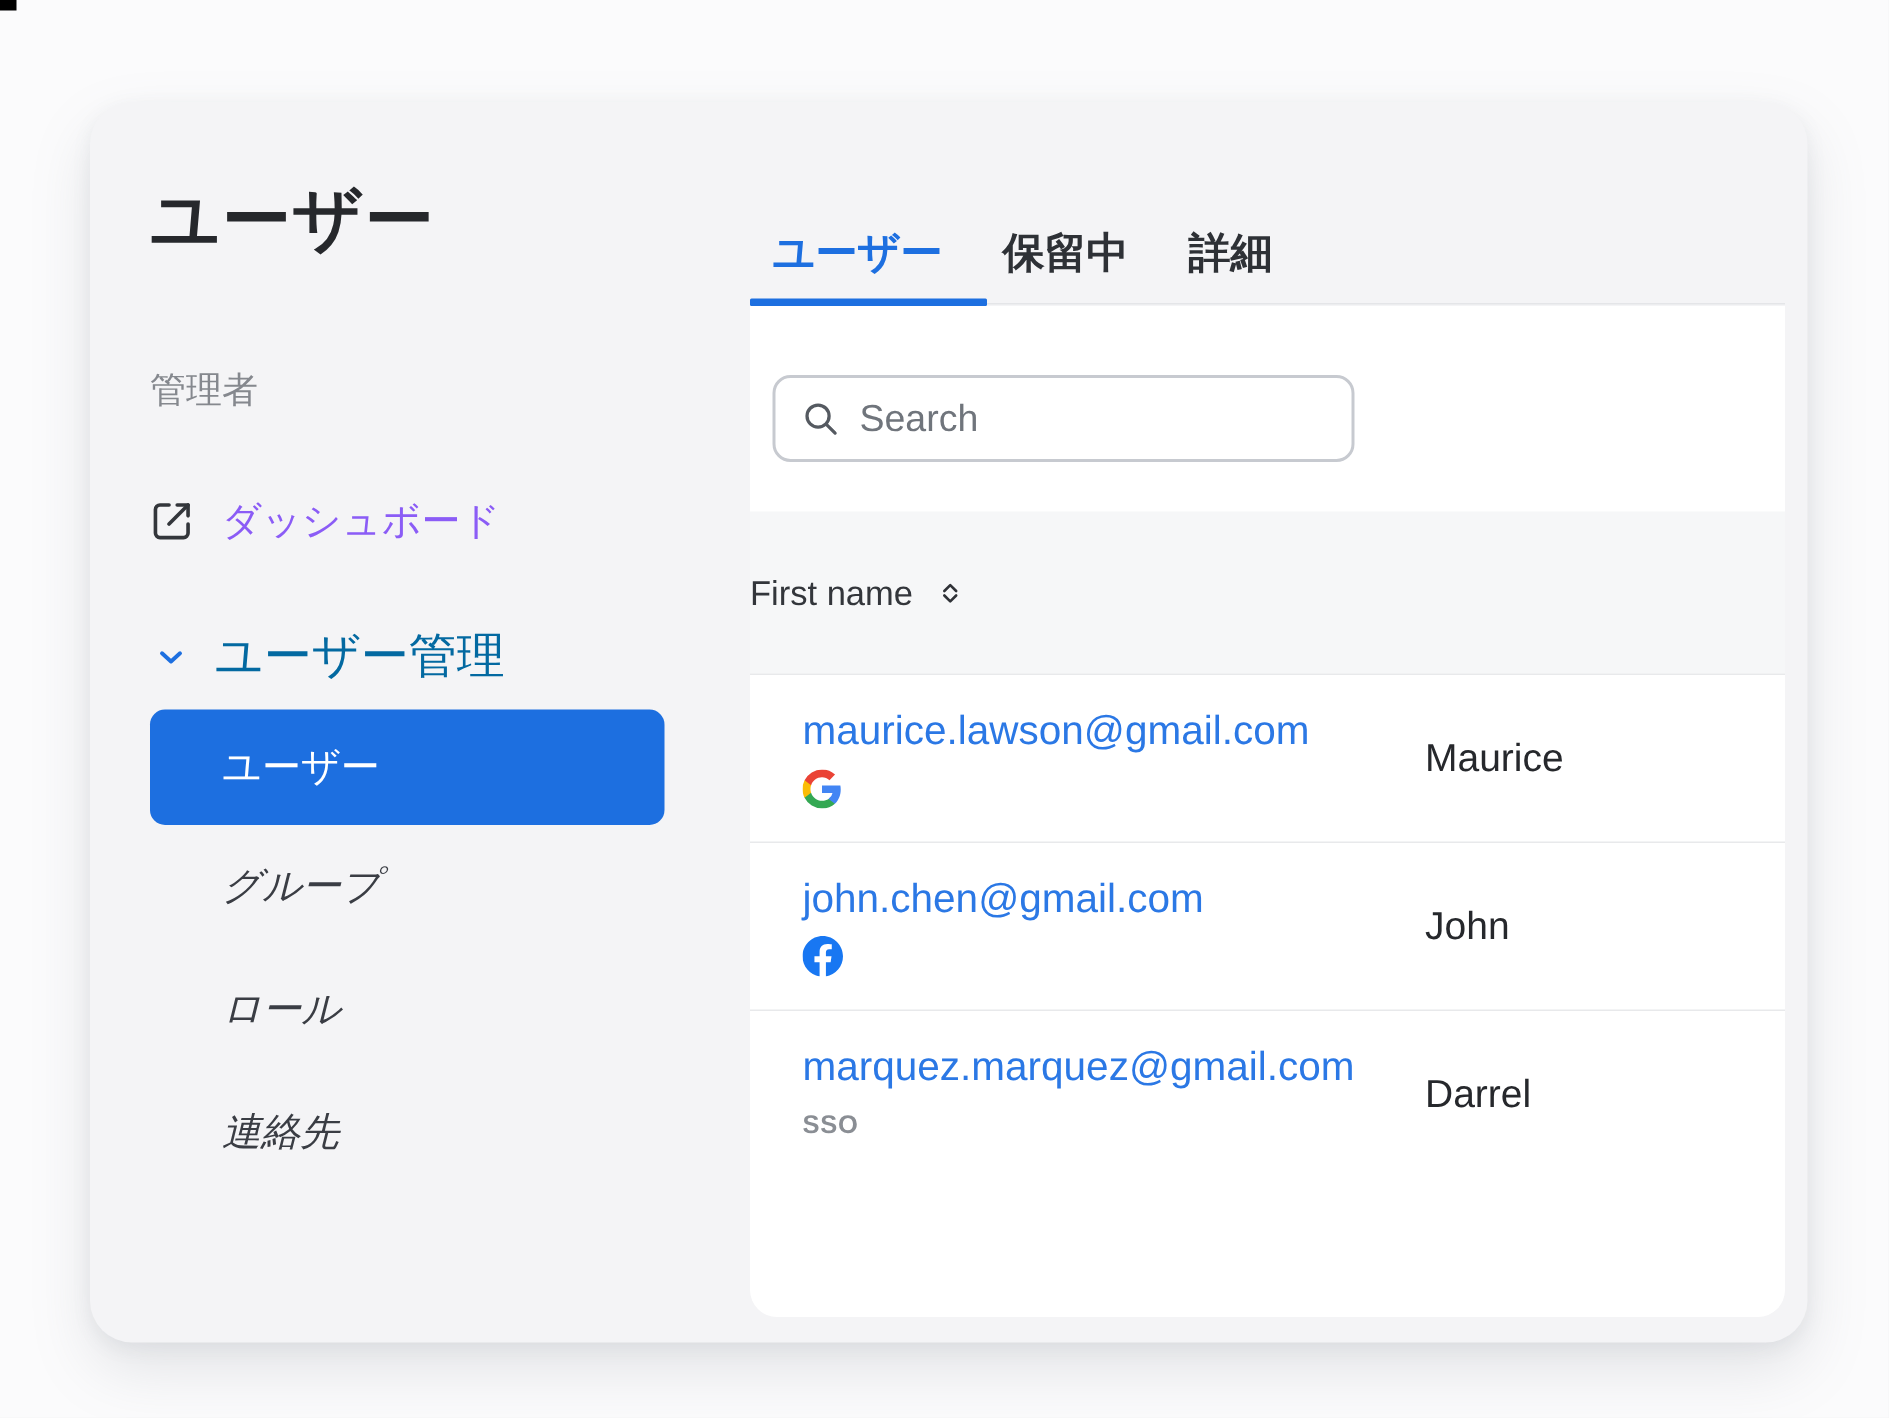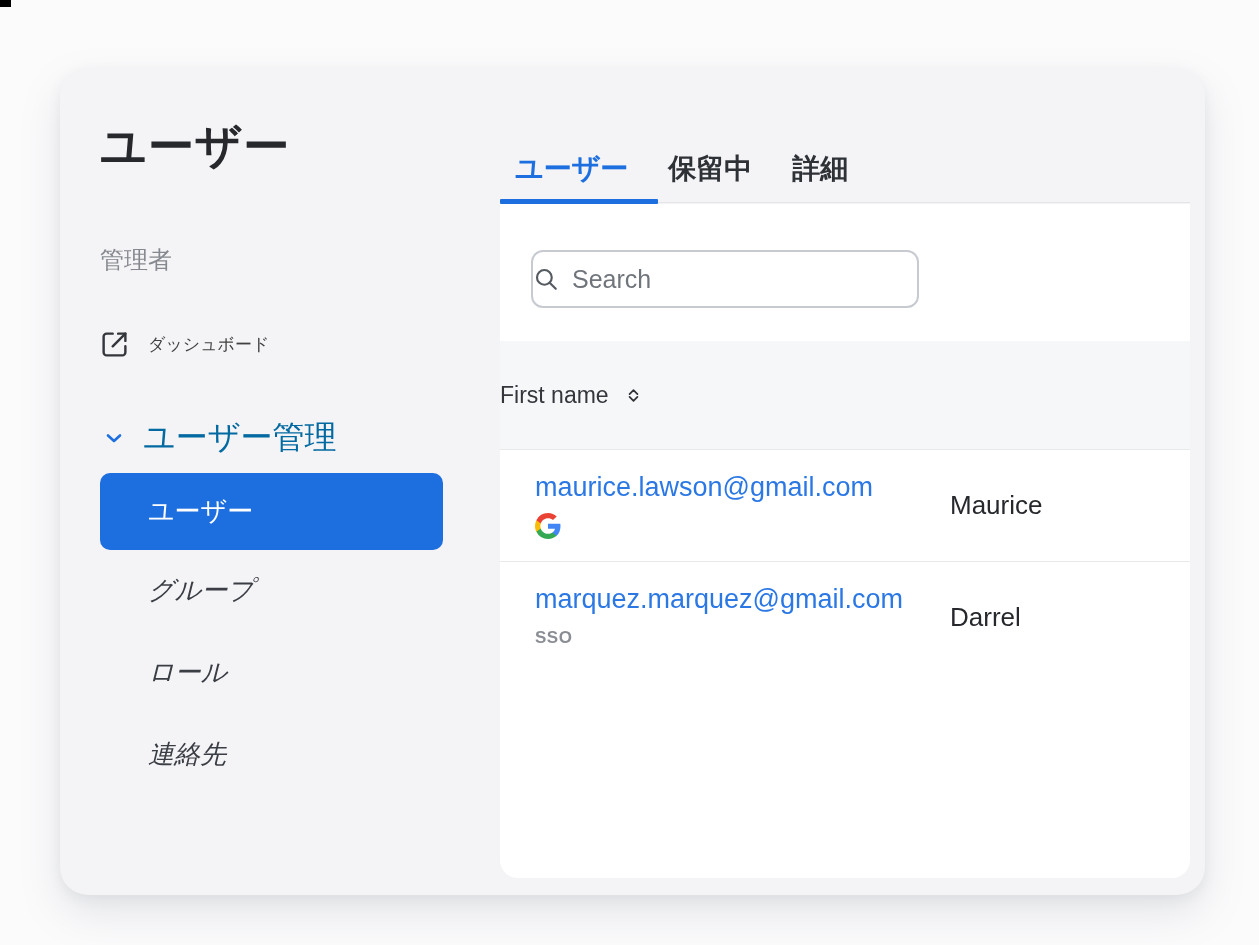--- a/index.html
+++ b/index.html
@@ -22,21 +22,21 @@
   .sidebar-title {
     position: absolute; left: 40px; top: 48px;
     font-size: 46px; font-weight: 700; color: #26282c; letter-spacing: 1px;
   }
   .sidebar-section {
     position: absolute; left: 40px; top: 176px;
     font-size: 24px; color: #85888e;
   }
   .nav-item { position: absolute; display: flex; align-items: center; cursor: pointer; }
   .nav-dashboard { left: 40px; top: 262px; gap: 19px; }
-  .nav-dashboard .label { font-size: 17px; color: #404040; }
+  .nav-dashboard .label { font-size: 26px; color: #8b5cf6; }
   .nav-usermgmt { left: 42px; top: 348px; gap: 17px; }
   .nav-usermgmt .label { font-size: 32px; color: #0369a1; font-weight: 500; }
   .nav-pill {
     position: absolute; left: 40px; top: 405px; width: 343px; height: 77px;
     background: #1d6fe0; border-radius: 10px;
     display: flex; align-items: center; padding-left: 48px; cursor: pointer;
   }
   .nav-pill .label { font-size: 26px; color: #ffffff; }
   .nav-sub { left: 88px; font-style: italic; } 
   .nav-groups { top: 505px; }
@@ -57,21 +57,21 @@
     background: #1d6fe0; border-radius: 1px; z-index: 2;
   }
   
   .panel {
     position: absolute; left: 440px; top: 136px; width: 690px; height: 674px;
     background: #ffffff; border-radius: 0 0 18px 18px; overflow: hidden;
   }
   .searchbox {
     position: absolute; left: 15px; top: 46px; width: 388px; height: 58px;
     border: 2px solid #c7cad0; border-radius: 12px; background: #fff;
-    display: flex; align-items: center; gap: 13px; margin-left: 16px;
+    display: flex; align-items: center; padding-left: 17px; gap: 13px;
   }
   .searchbox input {
     border: none; outline: none; font-size: 25px; color: #3a3d44; width: 300px;
     font-family: "Liberation Sans", sans-serif;
   }
   .searchbox input::placeholder { color: #70757c; opacity: 1; }
   .thead {
     position: absolute; left: 0; top: 137px; width: 690px; height: 108px;
     background: #f6f7f8; display: flex; align-items: center;
   }
@@ -175,20 +175,31 @@
               <path fill="#4285F4" d="M17.64 9.2c0-.637-.057-1.251-.164-1.84H9v3.481h4.844a4.14 4.14 0 0 1-1.796 2.716v2.259h2.908c1.702-1.567 2.684-3.875 2.684-6.615z"></path>
               <path fill="#34A853" d="M9 18c2.43 0 4.467-.806 5.956-2.18l-2.908-2.259c-.806.54-1.837.86-3.048.86-2.344 0-4.328-1.584-5.036-3.711H.957v2.332A8.997 8.997 0 0 0 9 18z"></path>
               <path fill="#FBBC05" d="M3.964 10.71A5.41 5.41 0 0 1 3.682 9c0-.593.102-1.17.282-1.71V4.958H.957A8.996 8.996 0 0 0 0 9c0 1.452.348 2.827.957 4.042l3.007-2.332z"></path>
               <path fill="#EA4335" d="M9 3.58c1.321 0 2.508.454 3.44 1.345l2.582-2.58C13.463.891 11.426 0 9 0A8.997 8.997 0 0 0 .957 4.958L3.964 7.29C4.672 5.163 6.656 3.58 9 3.58z"></path>
             </svg>
           </span>
         </div>
         <div class="td-name">Maurice</div>
       </div>
 
+      <div class="trow">
+        <div class="td-email">
+          <a class="email-link" href="#">john.chen@gmail.com</a>
+          <span class="provider">
+            <svg width="27" height="27" viewBox="0 0 24 24">
+              <path fill="#1877F2" d="M24 12.073C24 5.405 18.627 0 12 0S0 5.405 0 12.073C0 18.1 4.388 23.094 10.125 24v-8.437H7.078v-3.49h3.047v-2.66c0-3.025 1.792-4.697 4.533-4.697 1.313 0 2.686.236 2.686.236v2.971H15.83c-1.491 0-1.956.93-1.956 1.886v2.264h3.328l-.532 3.49h-2.796V24C19.612 23.094 24 18.1 24 12.073z"></path>
+            </svg>
+          </span>
+        </div>
+        <div class="td-name">John</div>
+      </div>
 
       <div class="trow">
         <div class="td-email">
           <a class="email-link" href="#">marquez.marquez@gmail.com</a>
           <span class="provider">
             <span class="sso-label">SSO</span>
           </span>
         </div>
         <div class="td-name">Darrel</div>
       </div>

